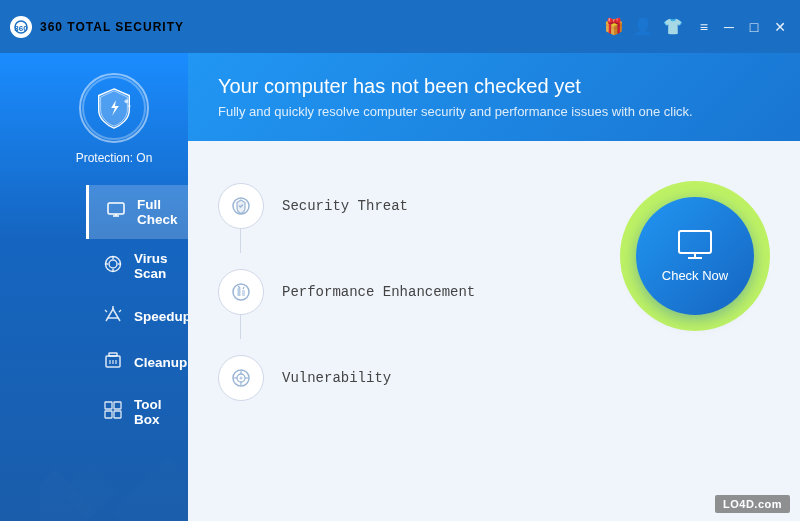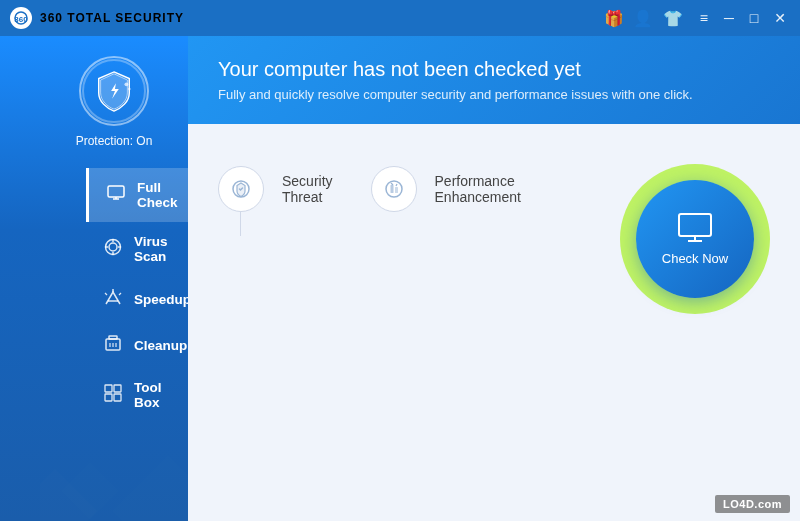--- a/index.html
+++ b/index.html
@@ -8,21 +8,21 @@
       height: 521px;
       font-family: 'Segoe UI', Arial, sans-serif;
       overflow: hidden;
       display: flex;
       flex-direction: column;
     }
 
     
     #titlebar {
       background: #1a6fc4;
-      height: 36px;
+      height: 53px;
       display: flex;
       align-items: center;
       padding: 0 10px;
       flex-shrink: 0;
     }
     #titlebar .logo-area {
       display: flex;
       align-items: center;
       gap: 8px;
       flex: 1;
@@ -214,22 +214,23 @@
       display: flex;
       gap: 30px;
       align-items: flex-start;
       background: #f0f4fb;
     }
 
     
     #feature-list {
       flex: 1;
       display: flex;
-      flex-direction: row;
-      gap: 4px;
+      flex-direction: column;
+      gap: 16px;
+      font-family: Liberation Mono, monospace;
     }
 
     .feature-item {
       display: flex;
       align-items: center;
       gap: 18px;
       padding: 12px 0;
       position: relative;
     }
     .feature-item:not(:last-child)::after {
@@ -459,20 +460,34 @@
               <rect x="7.5" y="7" width="3" height="8" rx="0.5" fill="#9ab5d5" opacity="0.7"></rect>
               <rect x="12" y="9" width="3" height="6" rx="0.5" fill="#9ab5d5" opacity="0.5"></rect>
               <line x1="8" y1="5" x2="10" y2="7" stroke="#9ab5d5" stroke-width="1.2"></line>
               <line x1="14" y1="6" x2="13" y2="8" stroke="#9ab5d5" stroke-width="1.2"></line>
             </svg>
           </div>
           <span class="feature-label">Performance Enhancement</span>
         </div>
 
 
+        <div class="feature-item">
+          <div class="feature-icon-circle">
+            <svg width="22" height="22" viewBox="0 0 22 22" fill="none">
+              <circle cx="11" cy="11" r="8" fill="none" stroke="#9ab5d5" stroke-width="1.5"></circle>
+              <circle cx="11" cy="11" r="4" fill="none" stroke="#9ab5d5" stroke-width="1.3"></circle>
+              <circle cx="11" cy="11" r="1.5" fill="#9ab5d5" opacity="0.7"></circle>
+              <line x1="11" y1="4" x2="11" y2="7" stroke="#9ab5d5" stroke-width="1.2"></line>
+              <line x1="11" y1="15" x2="11" y2="18" stroke="#9ab5d5" stroke-width="1.2"></line>
+              <line x1="4" y1="11" x2="7" y2="11" stroke="#9ab5d5" stroke-width="1.2"></line>
+              <line x1="15" y1="11" x2="18" y2="11" stroke="#9ab5d5" stroke-width="1.2"></line>
+            </svg>
+          </div>
+          <span class="feature-label">Vulnerability</span>
+        </div>
 
       </div>
 
       <div id="check-now-area">
         <div class="check-now-outer">
           <div class="check-now-btn">
             <svg width="36" height="32" viewBox="0 0 36 32" fill="none">
               <rect x="2" y="1" width="32" height="22" rx="2" fill="none" stroke="white" stroke-width="2"></rect>
               <line x1="11" y1="28" x2="25" y2="28" stroke="white" stroke-width="2"></line>
               <line x1="18" y1="23" x2="18" y2="28" stroke="white" stroke-width="2"></line>

